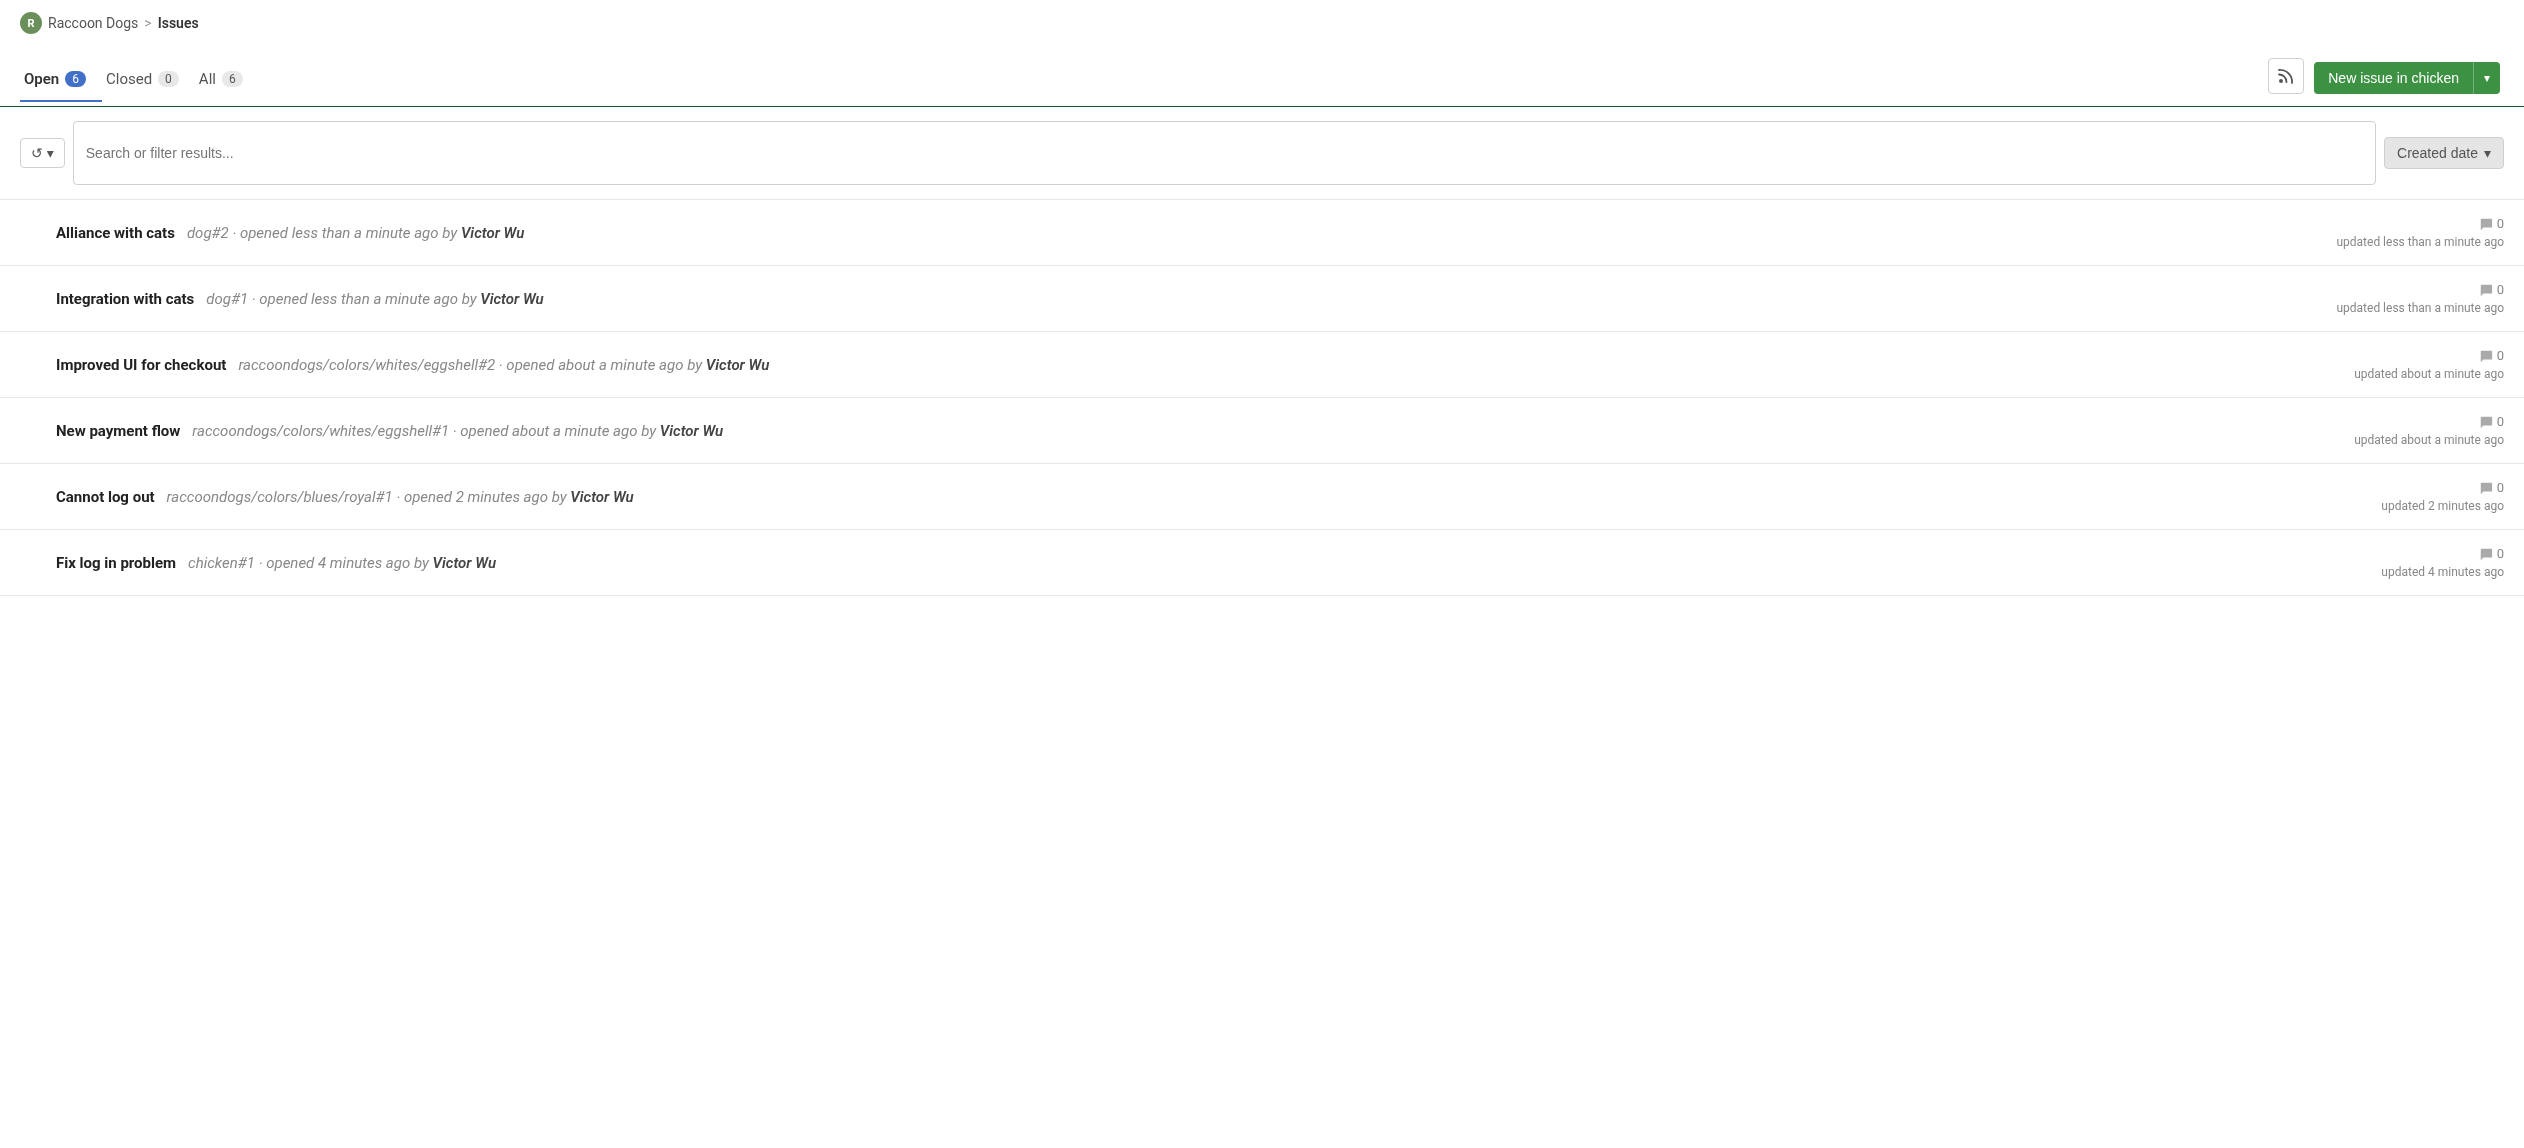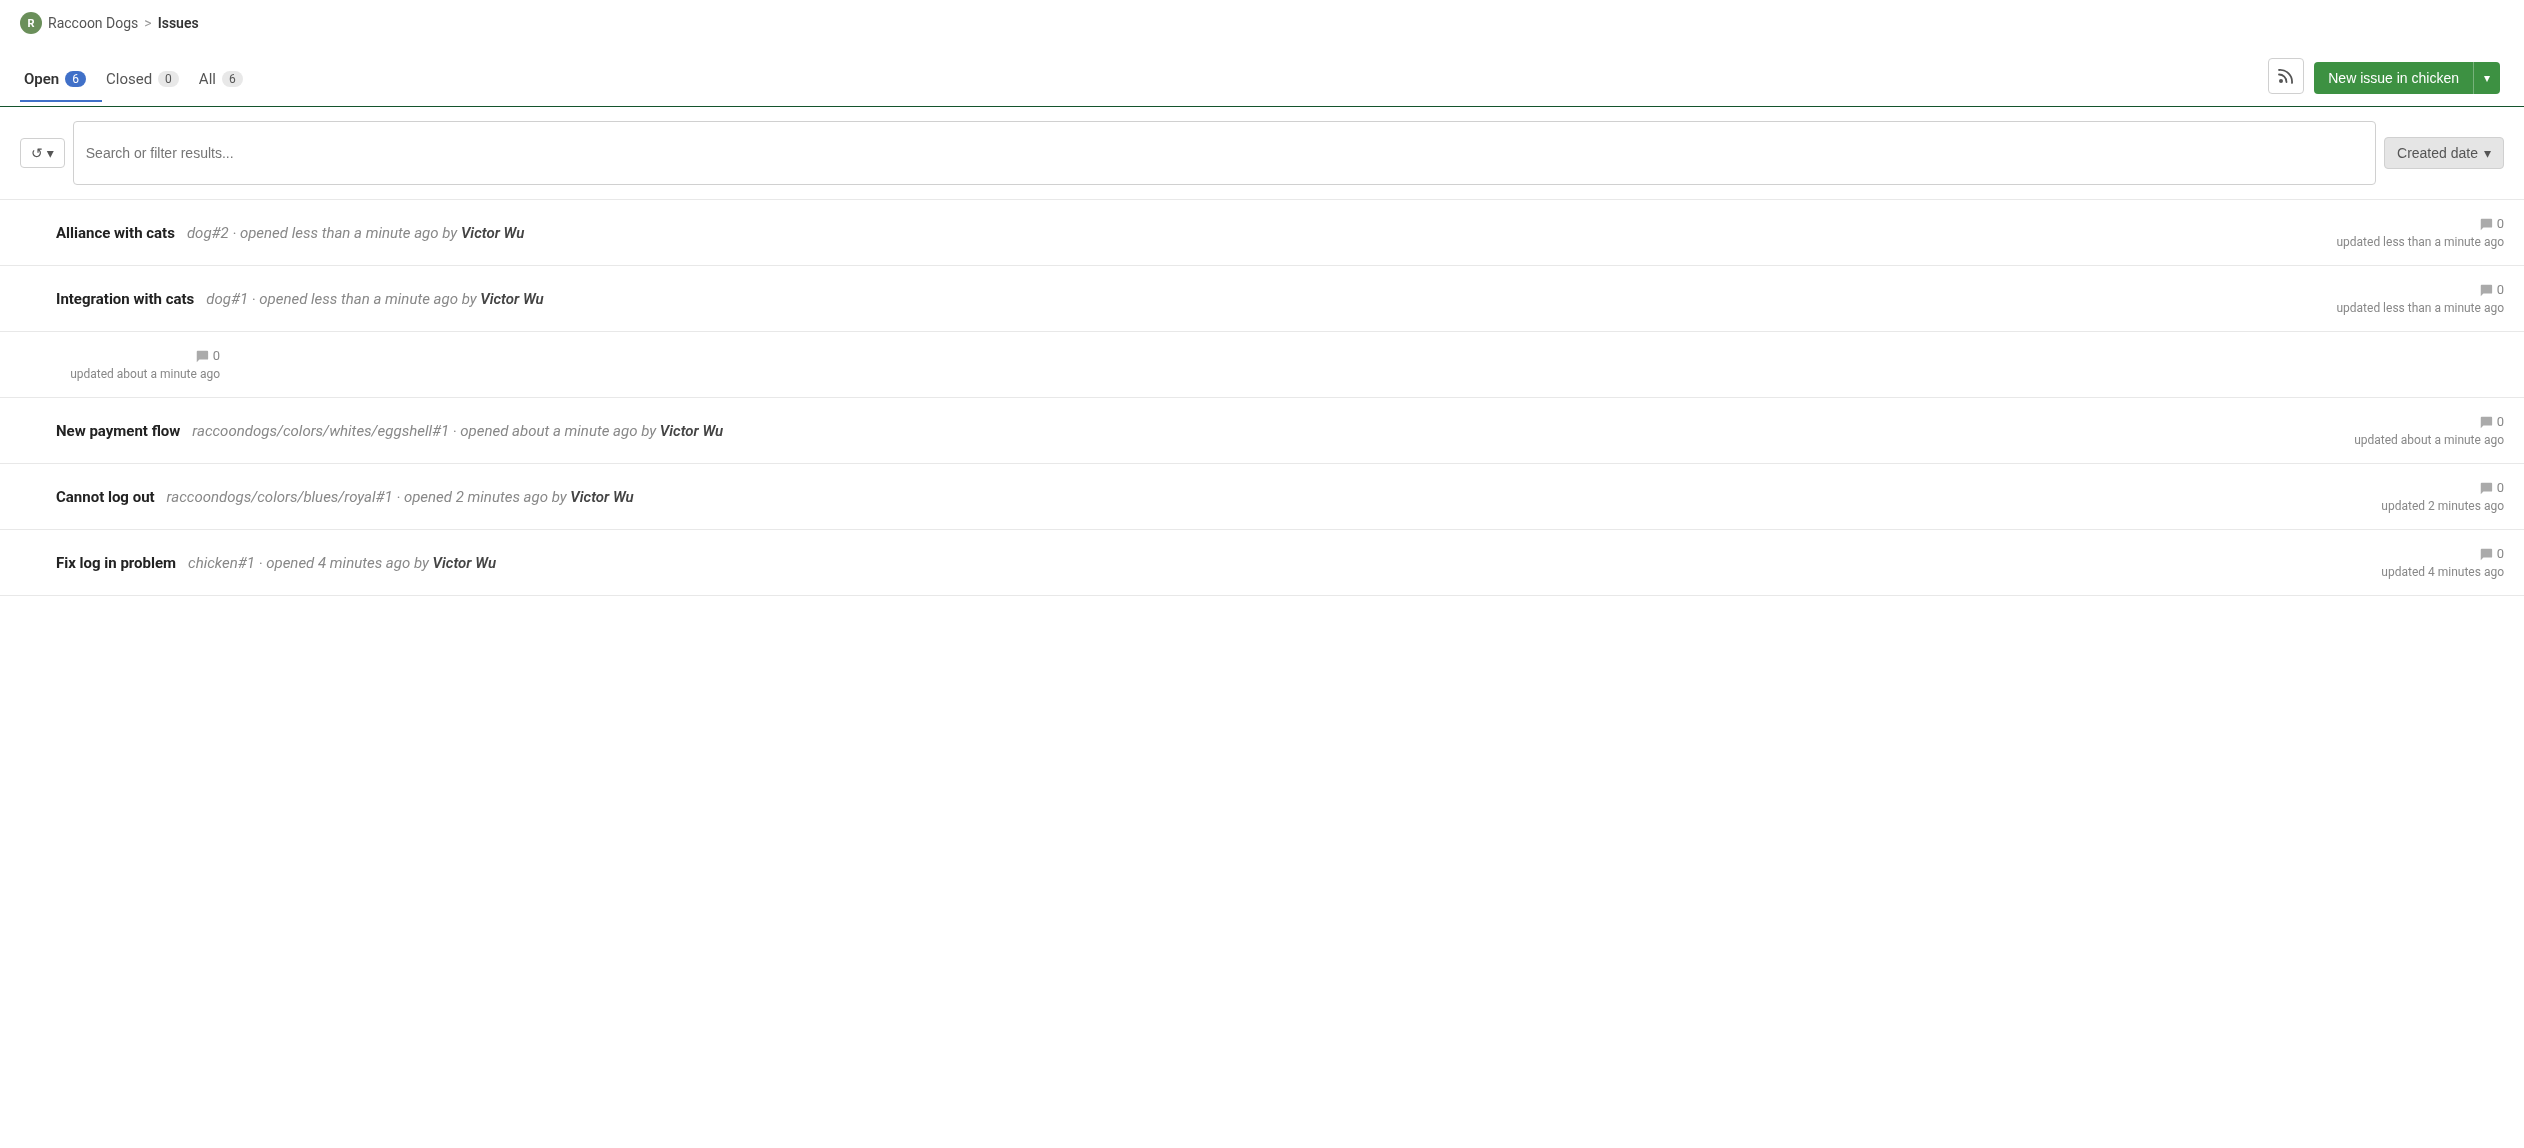--- a/index.html
+++ b/index.html
@@ -300,20 +300,27 @@
       <div class="comment-count">
         <svg width="14" height="14" viewBox="0 0 16 16" fill="#aaa">
           <path d="M2 2h12a1 1 0 011 1v8a1 1 0 01-1 1H5l-3 3V3a1 1 0 011-1z"></path>
         </svg>
         <span>0</span>
       </div>
       <div class="update-time">updated less than a minute ago</div>
     </div>
   </div>
     <div class="issue-row">
+    <div class="issue-left">
+      <div class="issue-title">Improved UI for checkout</div>
+      <div class="issue-meta">
+        <span>raccoondogs/colors/whites/eggshell#2</span>
+        <span>· opened about a minute ago by </span><strong>Victor Wu</strong>
+      </div>
+    </div>
     <div class="issue-right">
       <div class="comment-count">
         <svg width="14" height="14" viewBox="0 0 16 16" fill="#aaa">
           <path d="M2 2h12a1 1 0 011 1v8a1 1 0 01-1 1H5l-3 3V3a1 1 0 011-1z"></path>
         </svg>
         <span>0</span>
       </div>
       <div class="update-time">updated about a minute ago</div>
     </div>
   </div>

